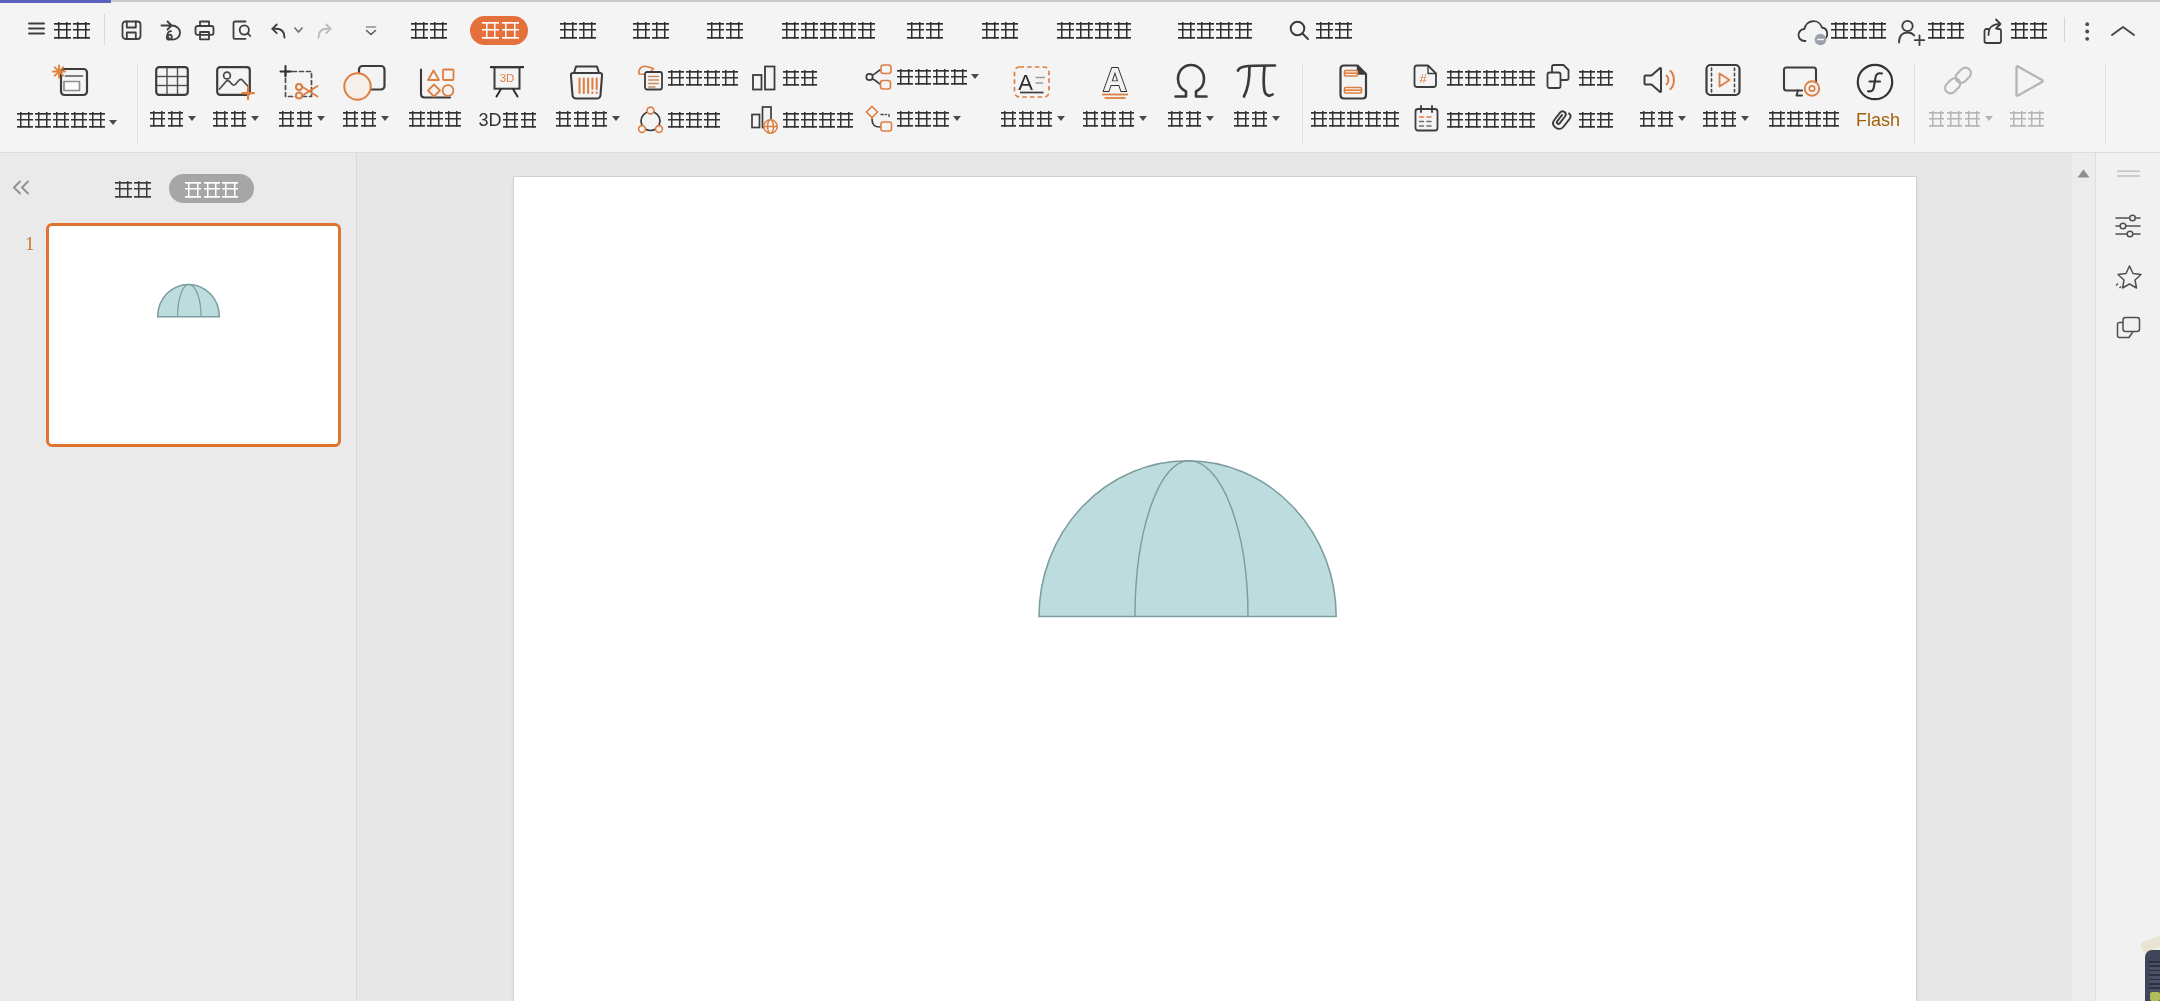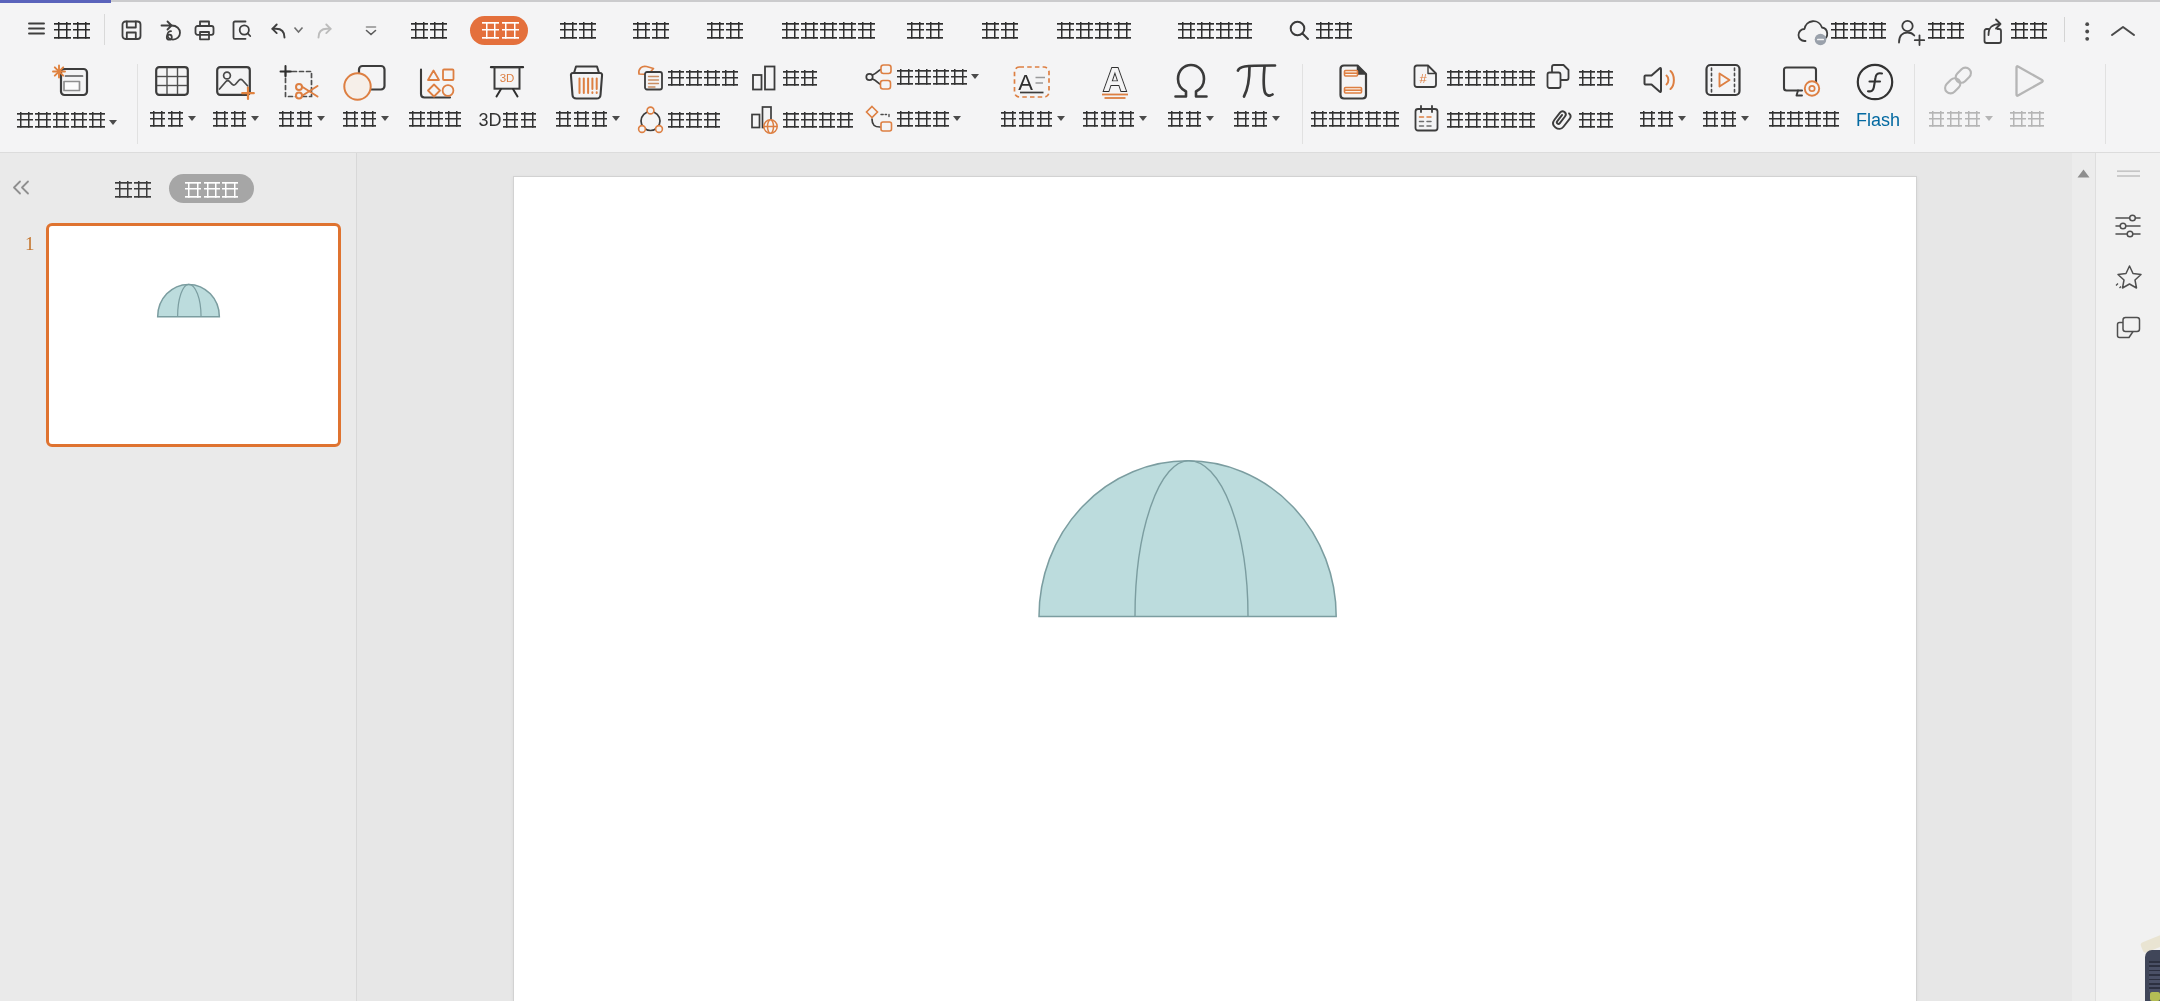--- a/index.html
+++ b/index.html
@@ -560,21 +560,21 @@
     </div>
 
 <div class="ic" style="left:1855px;top:62px">
       <svg width="40" height="40" fill="none" stroke-linecap="round">
         <circle cx="20" cy="20" r="17.2" stroke="#333" stroke-width="2.2"></circle>
         <path d="M27,11.5 C23,10.5 21,12 20.5,15.5 L18.8,25.5 C18.3,28.5 16,30 13,29.2" stroke="#333" stroke-width="2.1"></path>
         <line x1="14.5" y1="19.5" x2="25" y2="19.5" stroke="#333" stroke-width="2.1"></line>
       </svg>
     </div>
 <div class="ab lbl" style="left:1878px;top:111px;width:0;display:flex;justify-content:center">
-      <span style="color:#0369a1">Flash</span>
+      <span style="color:#a16207">Flash</span>
     </div>
 
 <div class="ic" style="left:1939px;top:64px">
       <svg width="38" height="33" fill="none" stroke="#b5b5b5" stroke-width="2.1">
         <g transform="rotate(-45 19 16.5)">
           <rect x="3" y="11" width="17" height="11" rx="5.5"></rect>
           <rect x="18" y="11" width="17" height="11" rx="5.5"></rect>
         </g>
       </svg>
     </div>

